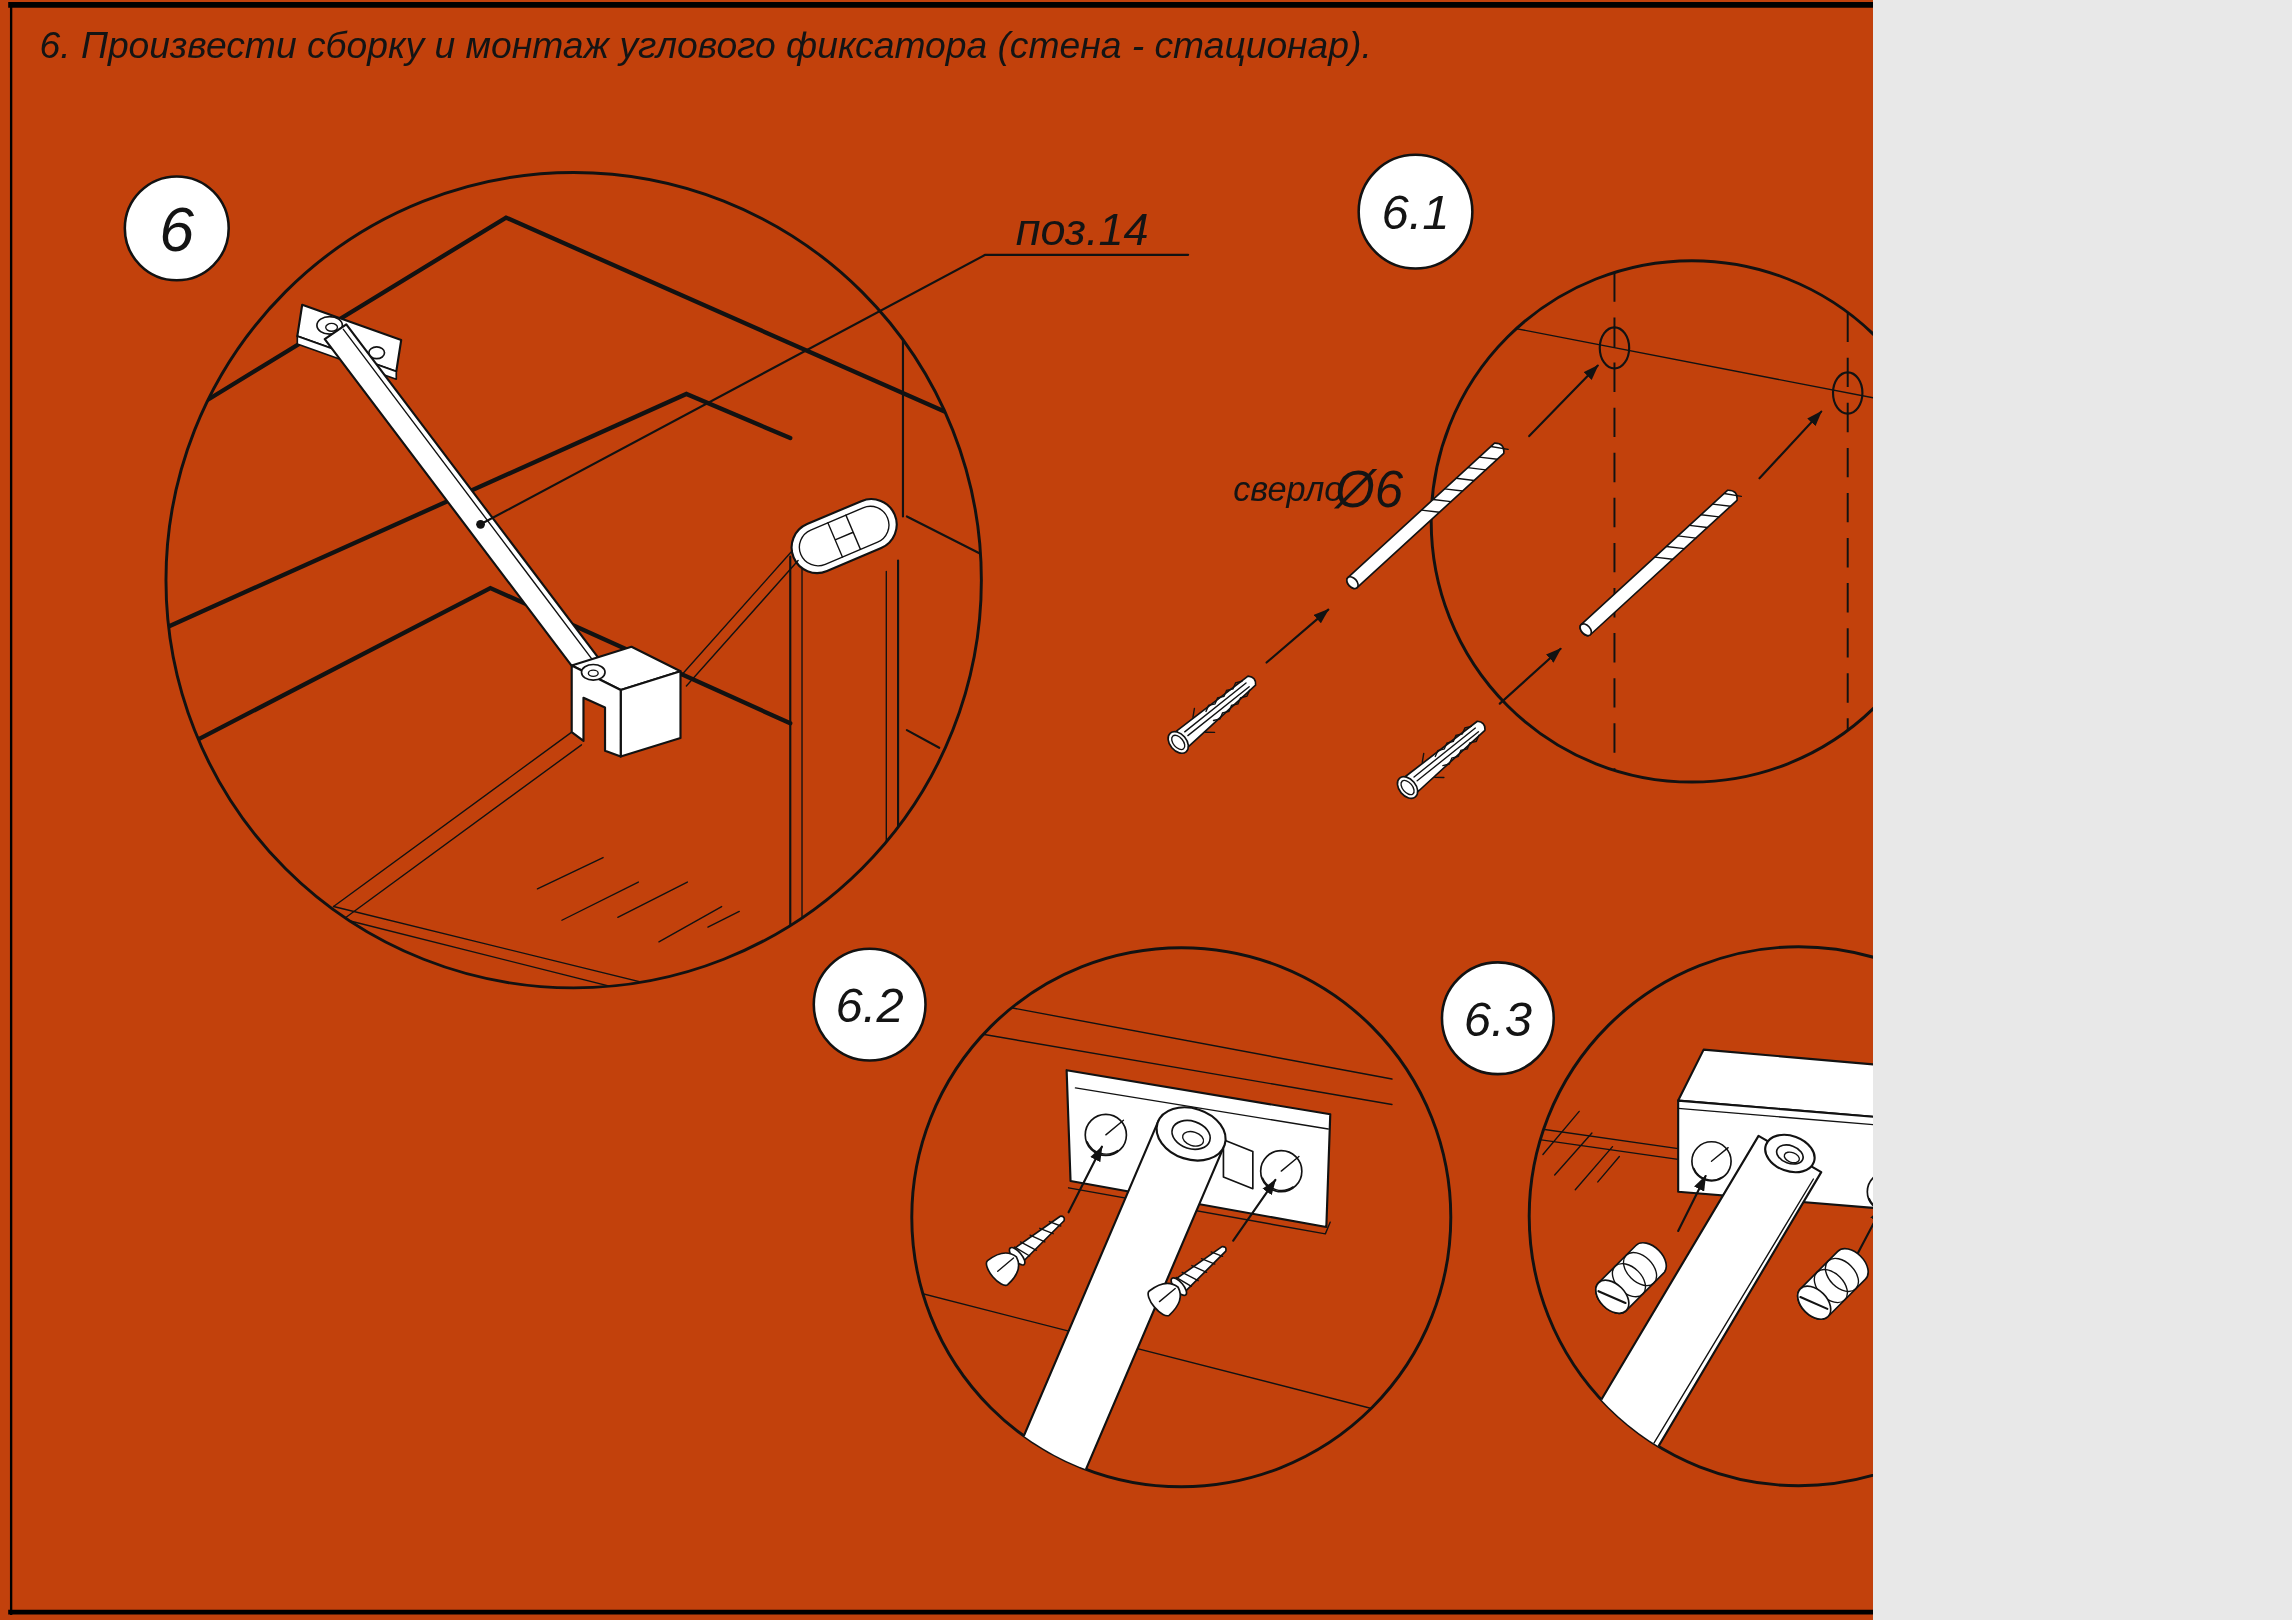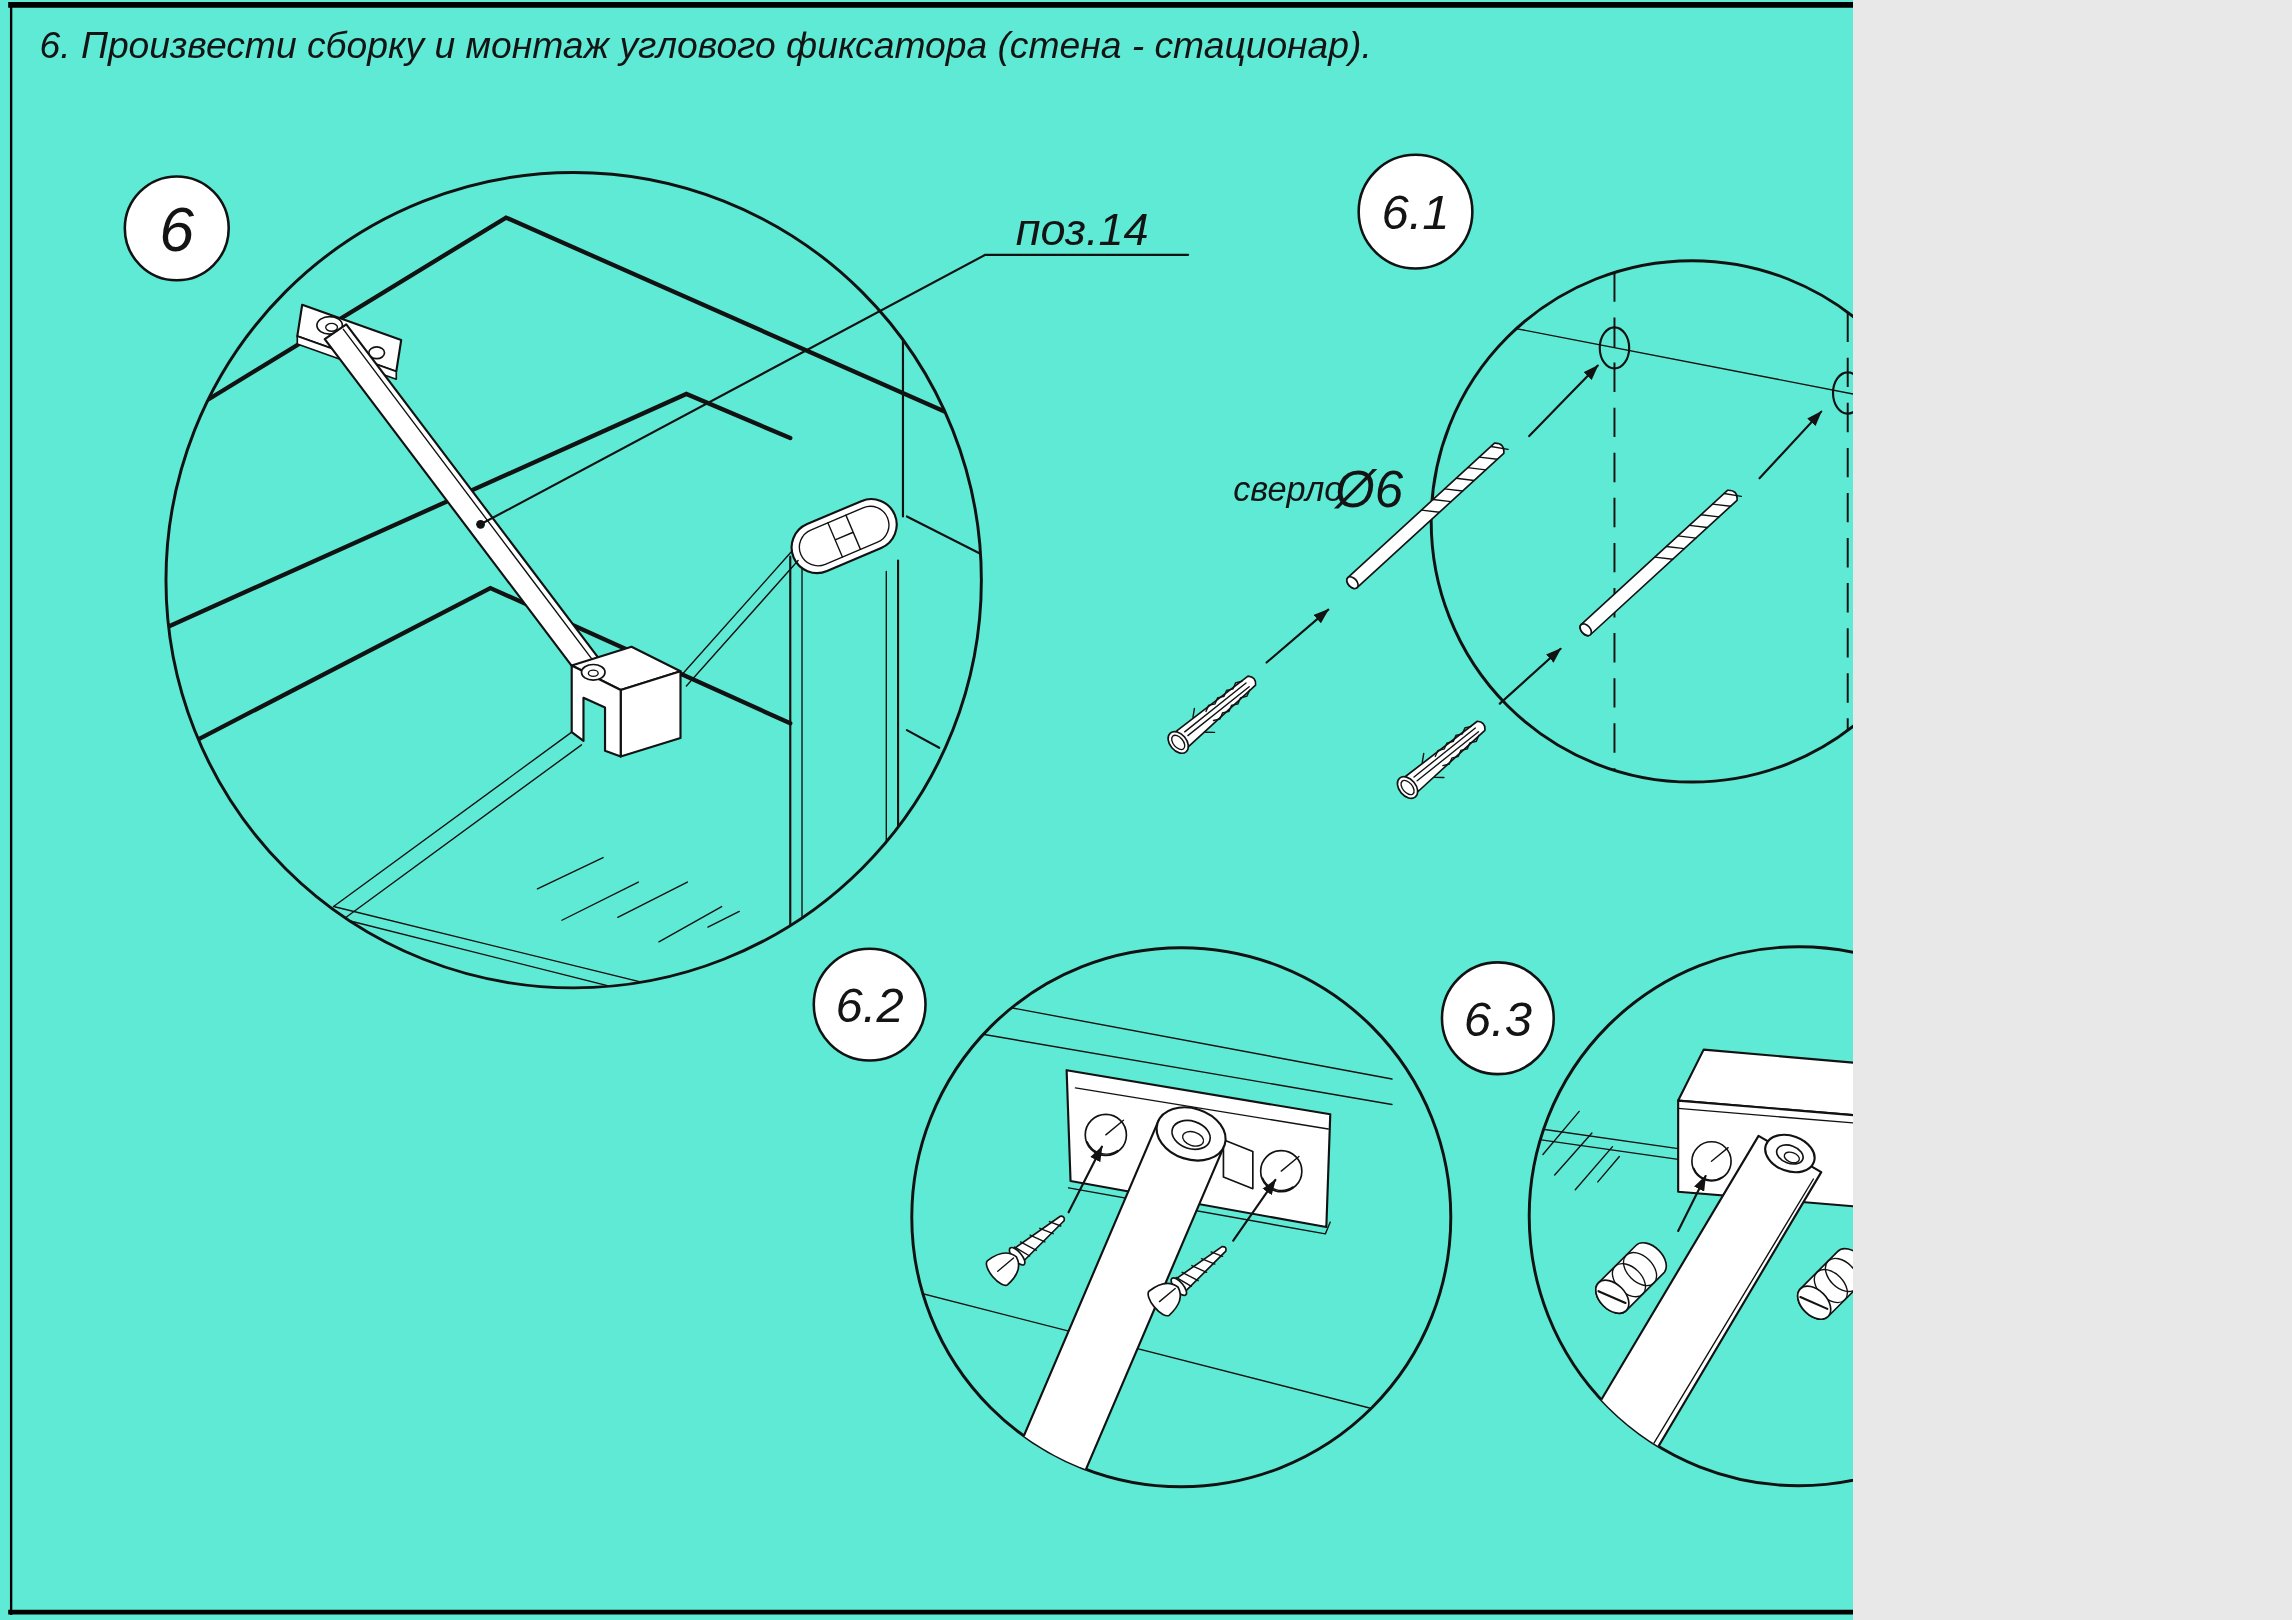--- a/index.html
+++ b/index.html
@@ -1,16 +1,16 @@
 <!DOCTYPE html>
 <html><head>
 <meta charset="utf-8">
 <style>
   html,body{margin:0;padding:0;background:#e8e8e8;}
-  .page{position:relative;width:1853px;height:1620px;background:#5eead4;overflow:hidden;}
+  .page{position:relative;width:1853px;height:1620px;background:#c2410c;overflow:hidden;padding-left:20px;}
   svg{position:absolute;left:0;top:0;display:block;}
   .ln{fill:none;stroke:#121212;stroke-width:2.2;stroke-linecap:round;stroke-linejoin:round;}
   .thin{fill:none;stroke:#121212;stroke-width:1.4;stroke-linecap:round;}
   .thick{fill:none;stroke:#121212;stroke-width:4.4;stroke-linecap:round;}
   .wf{fill:#ffffff;stroke:#121212;stroke-width:2.2;stroke-linejoin:round;}
   .wf2{fill:#ffffff;stroke:#121212;stroke-width:1.7;stroke-linejoin:round;}
   .dash{fill:none;stroke:#121212;stroke-width:2;stroke-dasharray:30 16;}
   .circ{fill:none;stroke:#121212;stroke-width:3;}
   .badge{fill:#ffffff;stroke:#121212;stroke-width:2.6;}
   .txt{font-family:"Liberation Sans","DejaVu Sans",sans-serif;font-style:italic;fill:#141414;}

